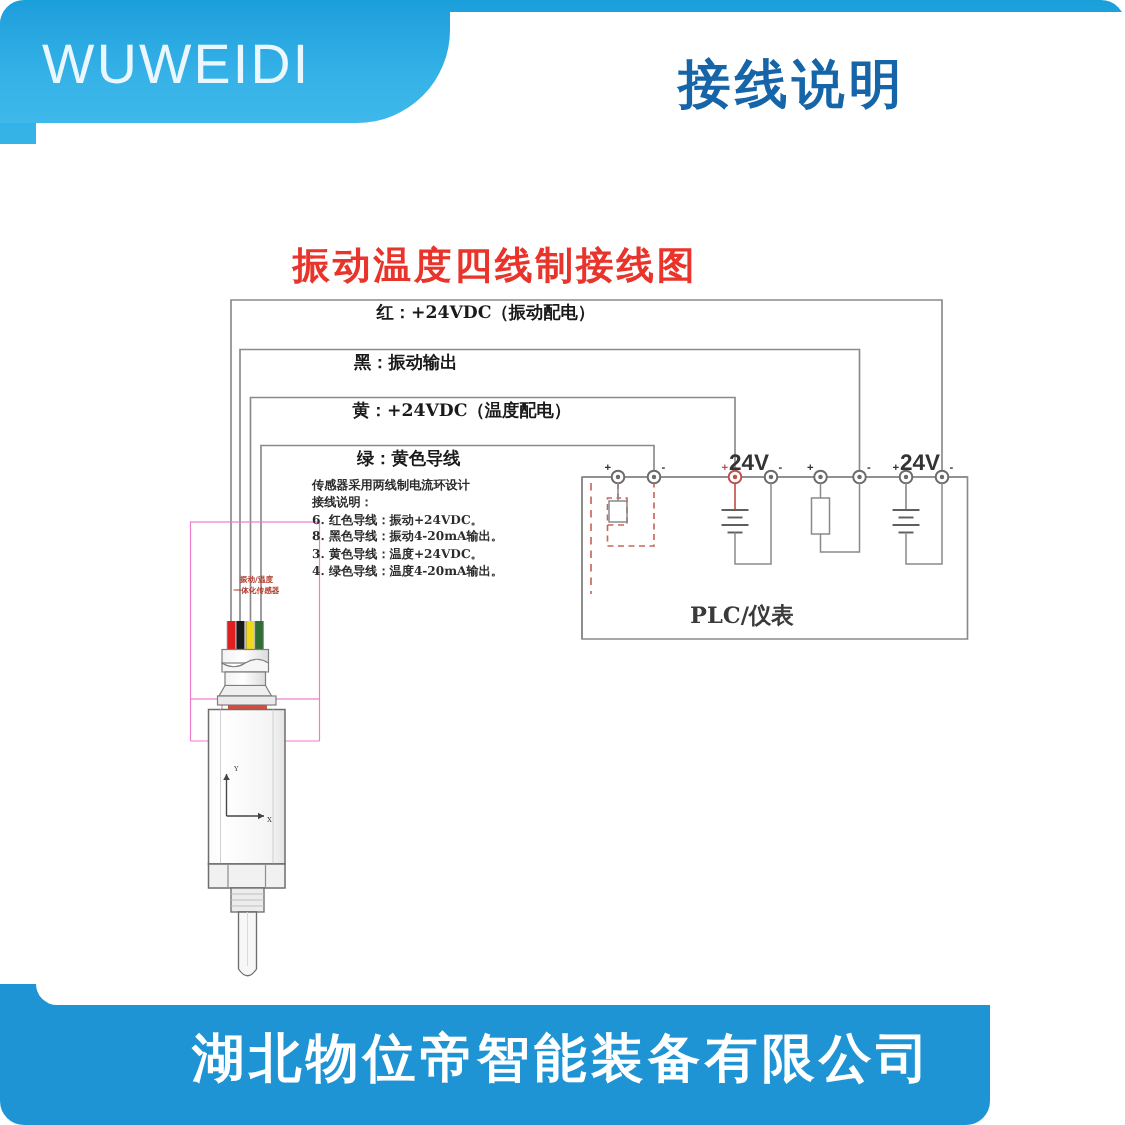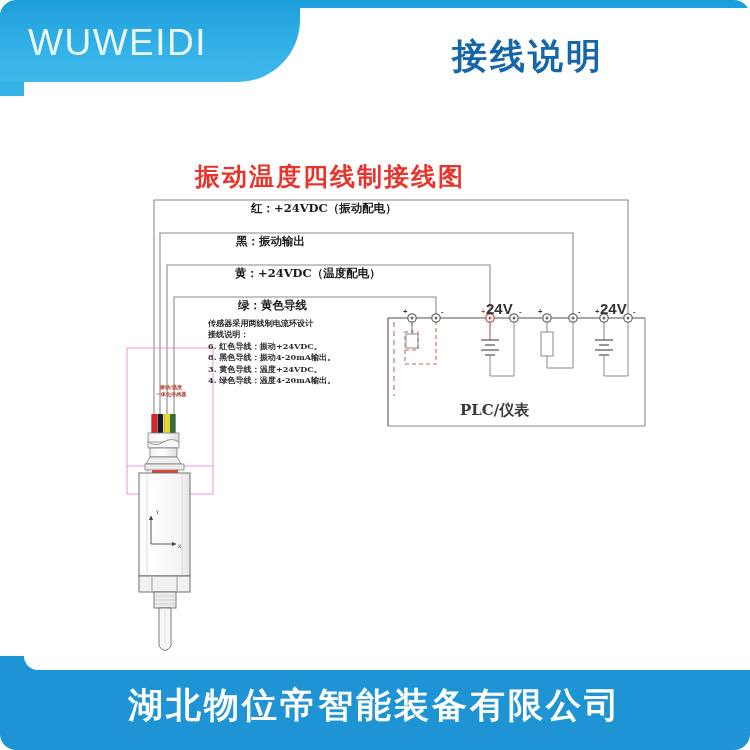--- a/index.html
+++ b/index.html
@@ -109,21 +109,21 @@
     font-family: "Liberation Sans", sans-serif;
   }
   #plc-caption {
     position: absolute; left: 460px; top: 305px;
     font-size: 15px; color: #3a3a3a; font-weight: 700;
     font-family: "DejaVu Serif", serif;
   }
 
   
   #footer {
-    position: absolute; left: 0; top: 656px; width: 750px; height: 94px;
+    position: absolute; left: 0; top: 656px; width: 660px; height: 94px;
     background: #1f94d4;
     border-bottom-left-radius: 16px;
     border-bottom-right-radius: 16px;
   }
   #footer-white-strip {
     position: absolute; left: 24px; top: 0px; width: 726px; height: 14px;
     background: #ffffff;
     border-bottom-left-radius: 16px;
   }
   #footer-text {

